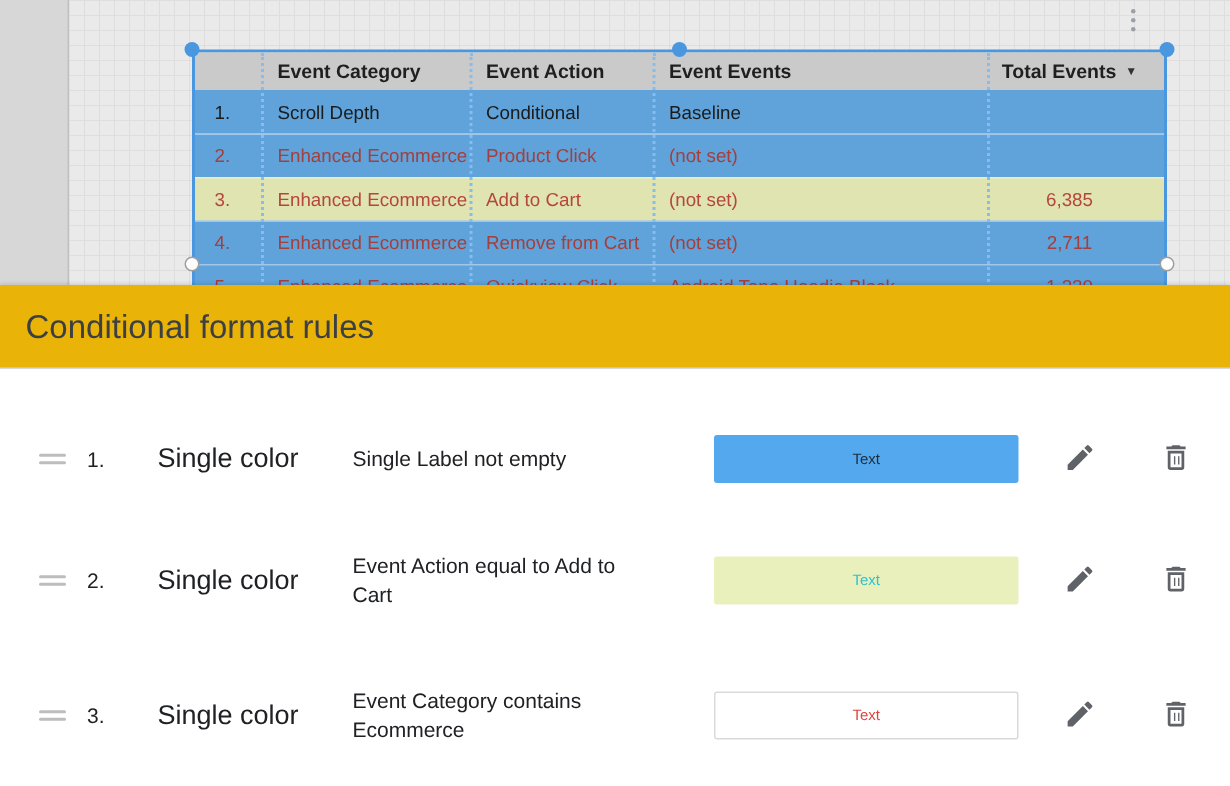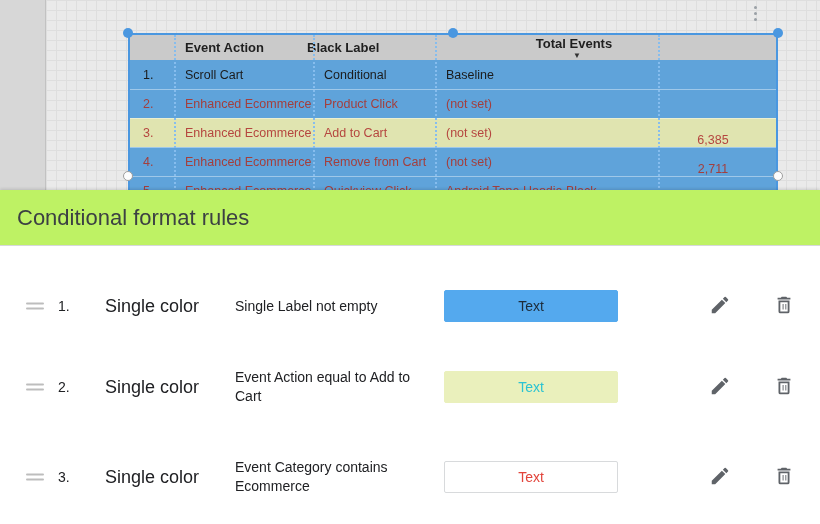--- a/index.html
+++ b/index.html
@@ -37,54 +37,54 @@
   .r-blue  { background:#5fa3da; }
   .r-khaki { background:#e0e4b0; }
   .t-dark .c { color:#1b1b1b; }
   .t-red  .c { color:#a33f3d; }
   .r-khaki.t-red .c { color:#b5463f; }
   .c { display:flex; align-items:center; padding-left:9px; overflow:hidden; white-space:nowrap; }
   .c.num   { width:46px;  padding-left:13px; }
   .c.cat   { width:139px; }
   .c.act   { width:122px; }
   .c.lab   { width:223px; }
-  .c.tot   { width:116px; justify-content:flex-end; padding-right:10px; padding-left:0;flex-direction:column; }
+  .c.tot   { width:116px; justify-content:center; padding-right:10px; padding-left:0; }
   .sort-arrow { font-size:8px; margin-left:6px; color:#333; }
 
   
   .guide { position:absolute; top:0; bottom:-18px; border-left:2px dotted #86bdee; z-index:3; }
 
   
   .handle { position:absolute; width:10px; height:10px; border-radius:50%; z-index:6; }
   .h-blue  { background:#4a97e0; }
   .h-white { background:#fdfdfd; border:1px solid #9e9e9e; }
 
   
   .panel {
     position:absolute; left:0; top:190px; width:820px; height:334px;
     background:#fff; z-index:10;
     box-shadow:0 -1px 3px rgba(0,0,0,0.14);
   }
   .panel-head {
-    height:56px; background:#bef264; border-bottom:1px solid #d6d8da;
+    height:56px; background:#eab308; border-bottom:1px solid #d6d8da;
     display:flex; align-items:center; padding-left:17px;
   }
   .panel-title { font-size:22px; color:#3c4043; font-weight:400; }
 
   .rule { position:absolute; left:0; width:820px; height:32px; }
   .rule > * { position:absolute; top:50%; transform:translateY(-50%); }
   .drag-handle { left:26px; width:18px; cursor:grab; }
   .drag-handle i { display:block; width:18px; height:2px; background:#bdbdbd; border-radius:1px; margin:3px 0; }
   .rule-num  { left:58px; font-size:14px; color:#202124; }
   .rule-type { left:105px; font-size:18px; color:#202124; }
   .rule-cond { left:235px; width:195px; font-size:14px; color:#202124; line-height:19px; }
   .chip {
-    left:444px; width:174px; height:32px; border-radius:2px;
+    left:476px; width:203px; height:32px; border-radius:2px;
     display:flex; align-items:center; justify-content:center;
-    font-size:14px;
+    font-size:10px;
   }
   .icon-btn { width:24px; height:24px; border:none; background:transparent; cursor:pointer; padding:0; }
   .edit-btn  { left:708px; }
   .trash-btn { left:772px; }
   .icon-btn svg { width:22px; height:22px; fill:#5f6368; }
 
   .rule-1 { top:100px; }
   .rule-2 { top:181px; }
   .rule-3 { top:271px; }
 </style>
@@ -97,31 +97,32 @@
   <div class="kebab">
       <i></i>
       <i></i>
       <i></i>
     </div>
 
   <div class="gtable">
 
     <div class="trow thead">
       <div class="c num"></div>
+      <div class="c cat">Event Category</div>
       <div class="c act">Event Action</div>
-      <div class="c lab">Black Label</div>
+      <div class="c lab">Event Events</div>
       <div class="c tot">
         <span>Total Events</span>
         <span class="sort-arrow">▼</span>
       </div>
     </div>
 
     <div class="trow tdata r-blue t-dark">
       <div class="c num">1.</div>
-      <div class="c cat">Scroll Cart</div>
+      <div class="c cat">Scroll Depth</div>
       <div class="c act">Conditional</div>
       <div class="c lab">Baseline</div>
     </div>
     <div class="trow tdata r-blue t-red">
       <div class="c num">2.</div>
       <div class="c cat">Enhanced Ecommerce</div>
       <div class="c act">Product Click</div>
       <div class="c lab">(not set)</div>
     </div>
     <div class="trow tdata r-khaki t-red">

